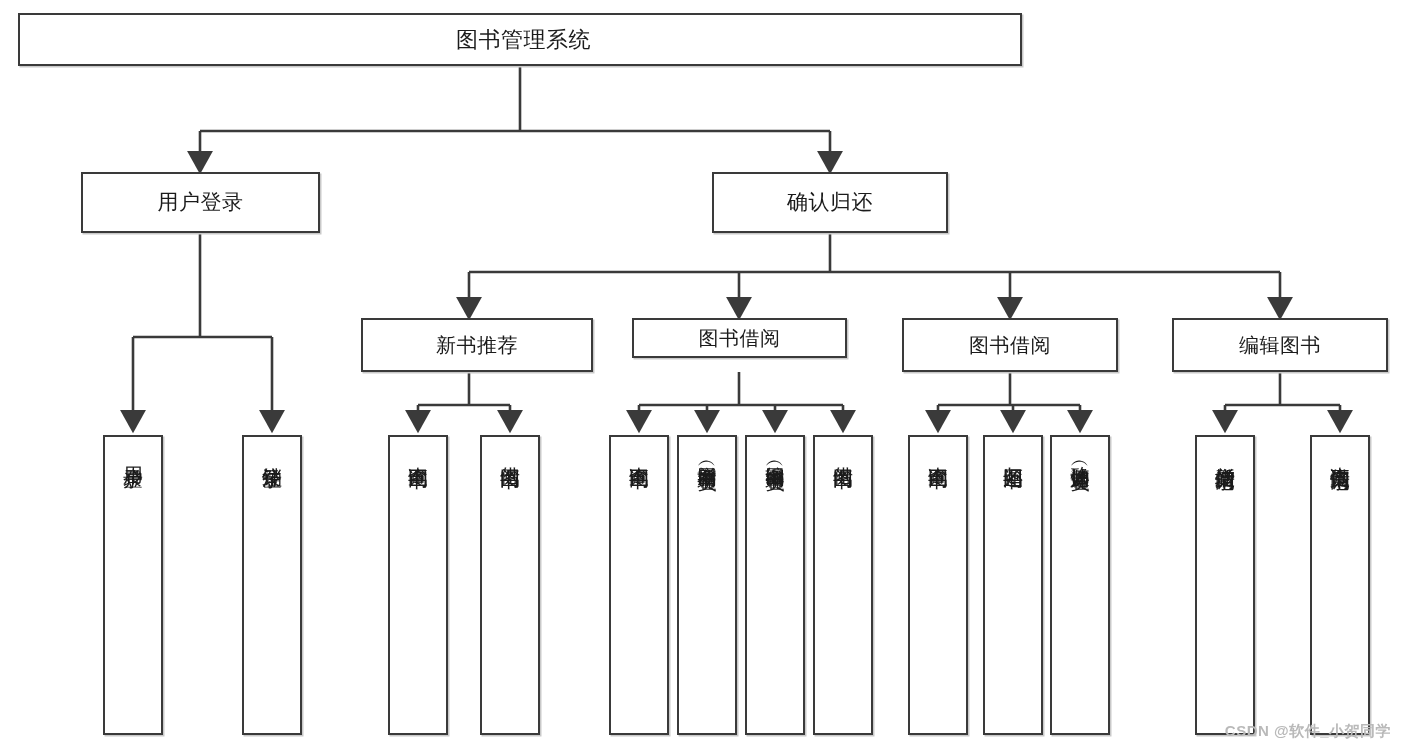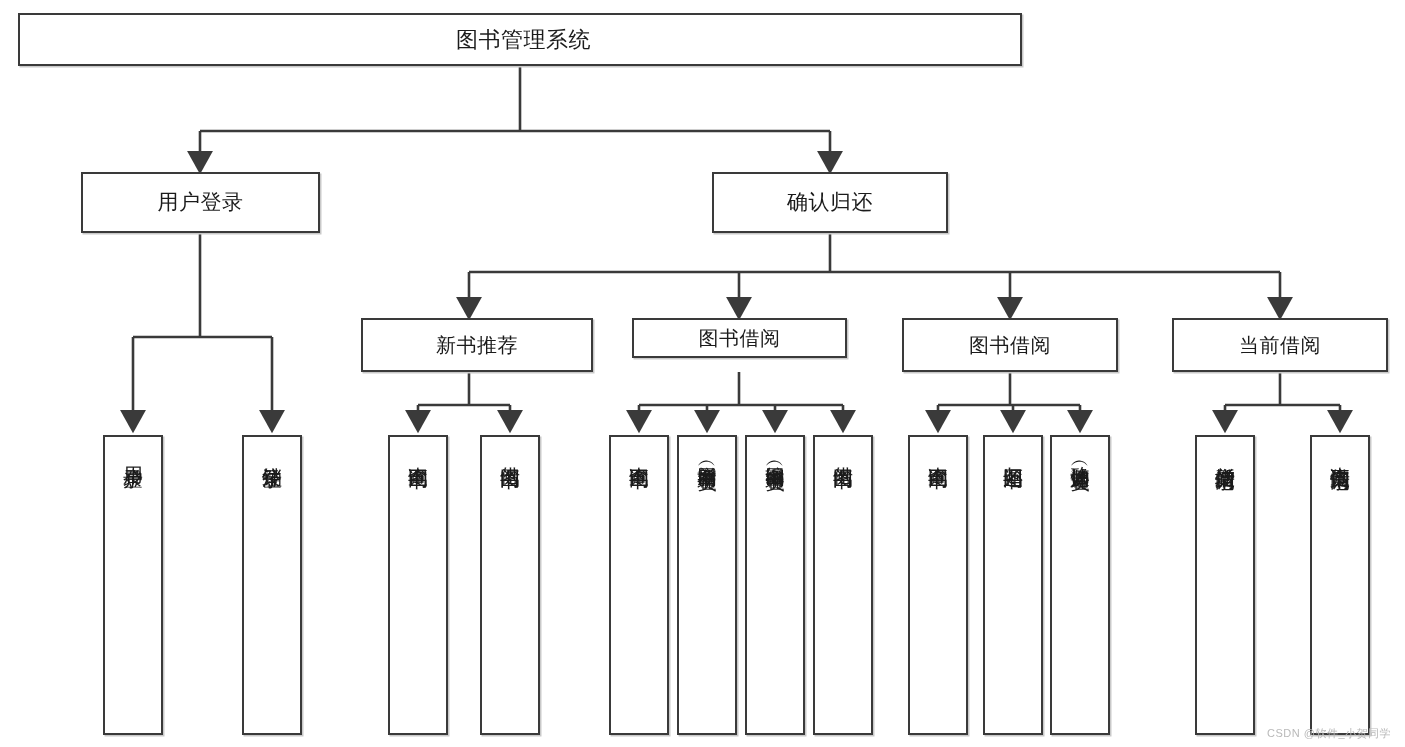--- a/index.html
+++ b/index.html
@@ -65,25 +65,26 @@
     white-space: nowrap;
     height: auto;
   }
   .node.leaf.tall-text .node-label { font-size: 19px; }
 
   
   #watermark {
     position: absolute;
     right: 14px;
     bottom: 6px;
-    font-size: 11px;
+    font-size: 15px;
     color: #b9b9b9;
     letter-spacing: 0.5px;
     white-space: nowrap;
     user-select: none;
+    font-weight: bold;
   }
 </style>
 </head>
 <body>
 
 <div id="canvas">
 
   <svg id="wires" viewBox="0 0 1405 747" width="1405" height="747">
     <defs>
       <marker id="arrow" markerWidth="12" markerHeight="12" refX="1.2" refY="5" orient="auto" markerUnits="strokeWidth">
@@ -152,21 +153,21 @@
 
   <div class="node level3" style="left:632px; top:318px; width:215px; height:40px;">
     <span class="node-label">图书借阅</span>
   </div>
 
   <div class="node level3" style="left:902px; top:318px; width:216px; height:54px;">
     <span class="node-label">图书借阅</span>
   </div>
 
   <div class="node level3" style="left:1172px; top:318px; width:216px; height:54px;">
-    <span class="node-label">当前借阅</span>
+    <span class="node-label">编辑图书</span>
   </div>
 
   <div class="node leaf" style="left:103px; top:435px; width:60px; height:300px;">
     <span class="node-label">用户登录</span>
   </div>
 
   <div class="node leaf" style="left:242px; top:435px; width:60px; height:300px;">
     <span class="node-label">注销登录</span>
   </div>
 

